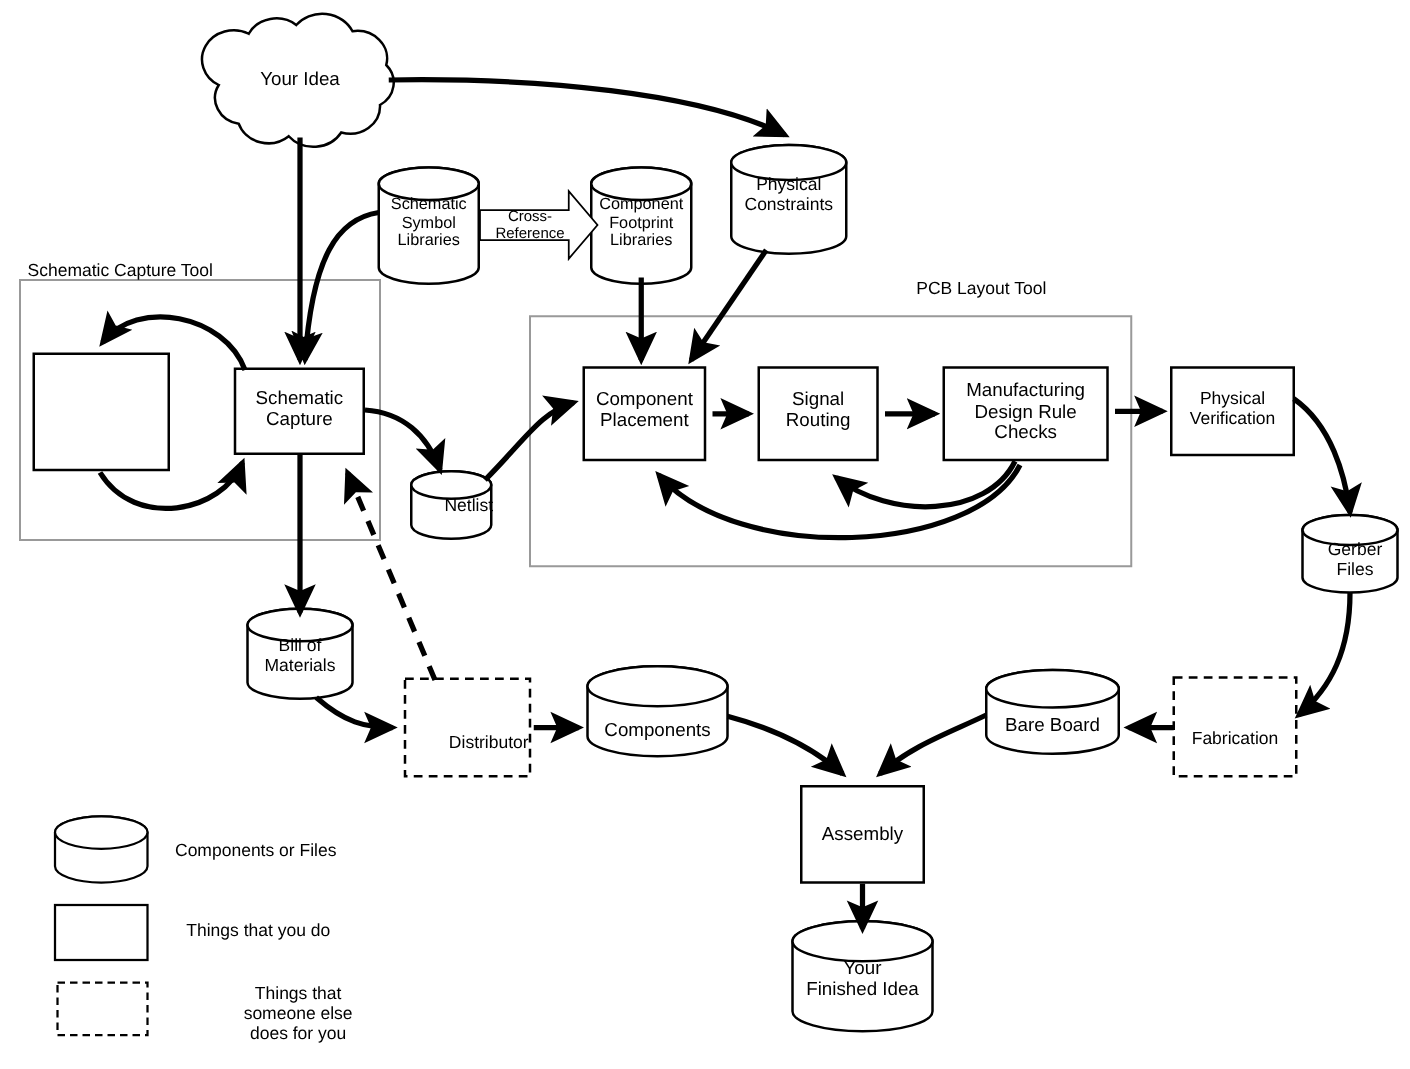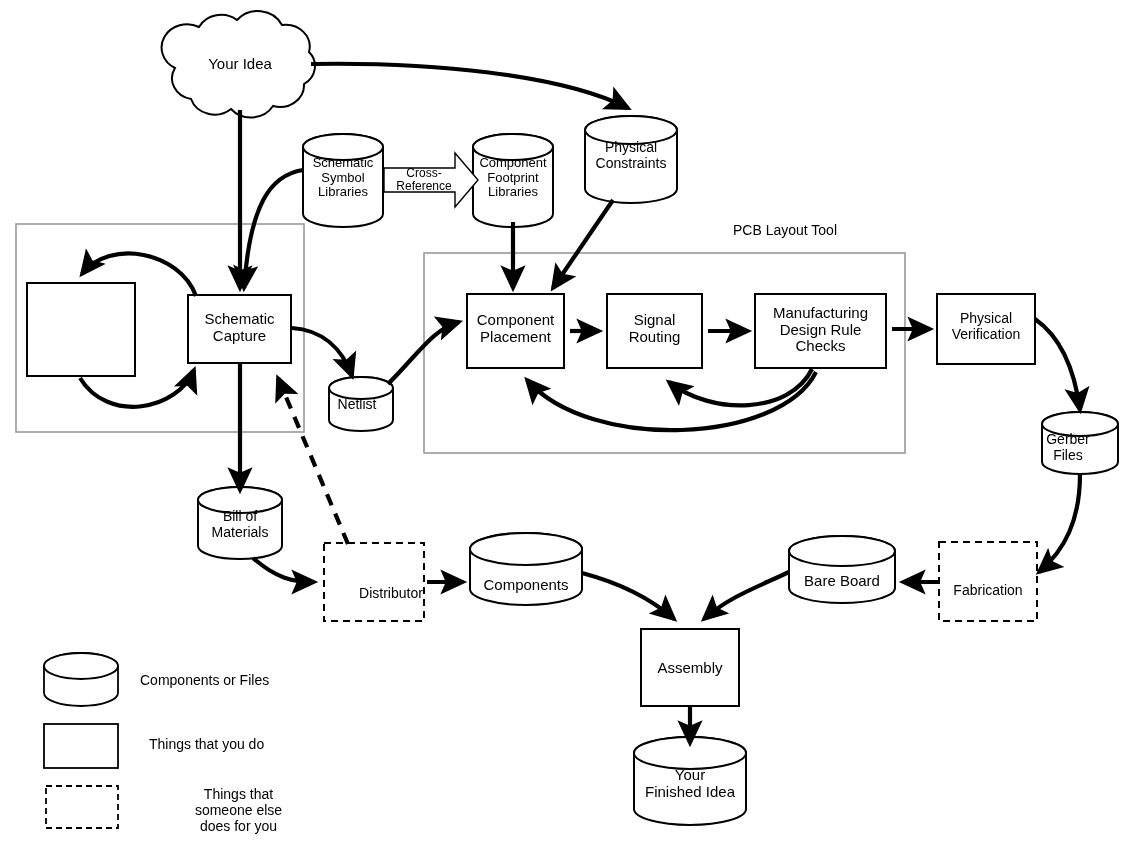--- a/index.html
+++ b/index.html
@@ -187,20 +187,21 @@
       <ellipse cx="81" cy="666" rx="37" ry="13" fill="#fff" stroke="#000" stroke-width="1.8"></ellipse>
     </g>
     <g>
       <rect x="44" y="724" width="74" height="44" fill="#fff" stroke="#000" stroke-width="1.8"></rect>
     </g>
     <g>
       <rect x="46" y="786" width="72" height="42" fill="#fff" stroke="#000" stroke-width="1.8" stroke-dasharray="6,4"></rect>
     </g>
   </svg>
 
+  <div class="lbl t14 lleft" style="left:22px;top:208px;width:220px;height:18px;">Schematic Capture Tool</div>
   <div class="lbl t14" style="left:700px;top:222px;width:170px;height:18px;">PCB Layout Tool</div>
 
   <div class="lbl t15" style="left:180px;top:48px;width:120px;height:32px;">Your Idea</div>
 
   <div class="lbl t13" style="left:303px;top:149px;width:80px;height:58px;">Schematic
 Symbol
 Libraries</div>
 
   <div class="lbl t13" style="left:470px;top:149px;width:86px;height:58px;">Component
 Footprint
@@ -209,39 +210,39 @@
   <div class="lbl t14" style="left:585px;top:134px;width:92px;height:44px;">Physical
 Constraints</div>
 
   <div class="lbl t12" style="left:392px;top:160px;width:64px;height:40px;">Cross-
 Reference</div>
 
 
   <div class="lbl t15" style="left:188px;top:299px;width:103px;height:58px;">Schematic
 Capture</div>
 
-  <div class="lbl t14" style="left:325px;top:392px;width:64px;height:26px;">Netlist</div>
+  <div class="lbl t14" style="left:343px;top:392px;width:64px;height:26px;">Netlist</div>
 
   <div class="lbl t14" style="left:198px;top:504px;width:84px;height:42px;">Bill of
 Materials</div>
 
   <div class="lbl t15" style="left:466px;top:298px;width:99px;height:62px;">Component
 Placement</div>
 
   <div class="lbl t15" style="left:607px;top:298px;width:95px;height:62px;">Signal
 Routing</div>
 
   <div class="lbl t15" style="left:755px;top:297px;width:131px;height:66px;">Manufacturing
 Design Rule
 Checks</div>
 
   <div class="lbl t14" style="left:935px;top:298px;width:102px;height:58px;">Physical
 Verification</div>
 
-  <div class="lbl t14" style="left:1042px;top:428px;width:52px;height:40px;">Gerber
+  <div class="lbl t14" style="left:1042px;top:428px;width:52px;height:40px;padding-left:16px;">Gerber
 Files</div>
 
   <div class="lbl t14" style="left:939px;top:568px;width:98px;height:26px;margin-top:10px;">Fabrication</div>
 
   <div class="lbl t15" style="left:789px;top:568px;width:106px;height:26px;">Bare Board</div>
 
   <div class="lbl t14" style="left:341px;top:569px;width:100px;height:26px;margin-top:12px;">Distributor</div>
 
   <div class="lbl t15" style="left:470px;top:572px;width:112px;height:26px;">Components</div>
 

